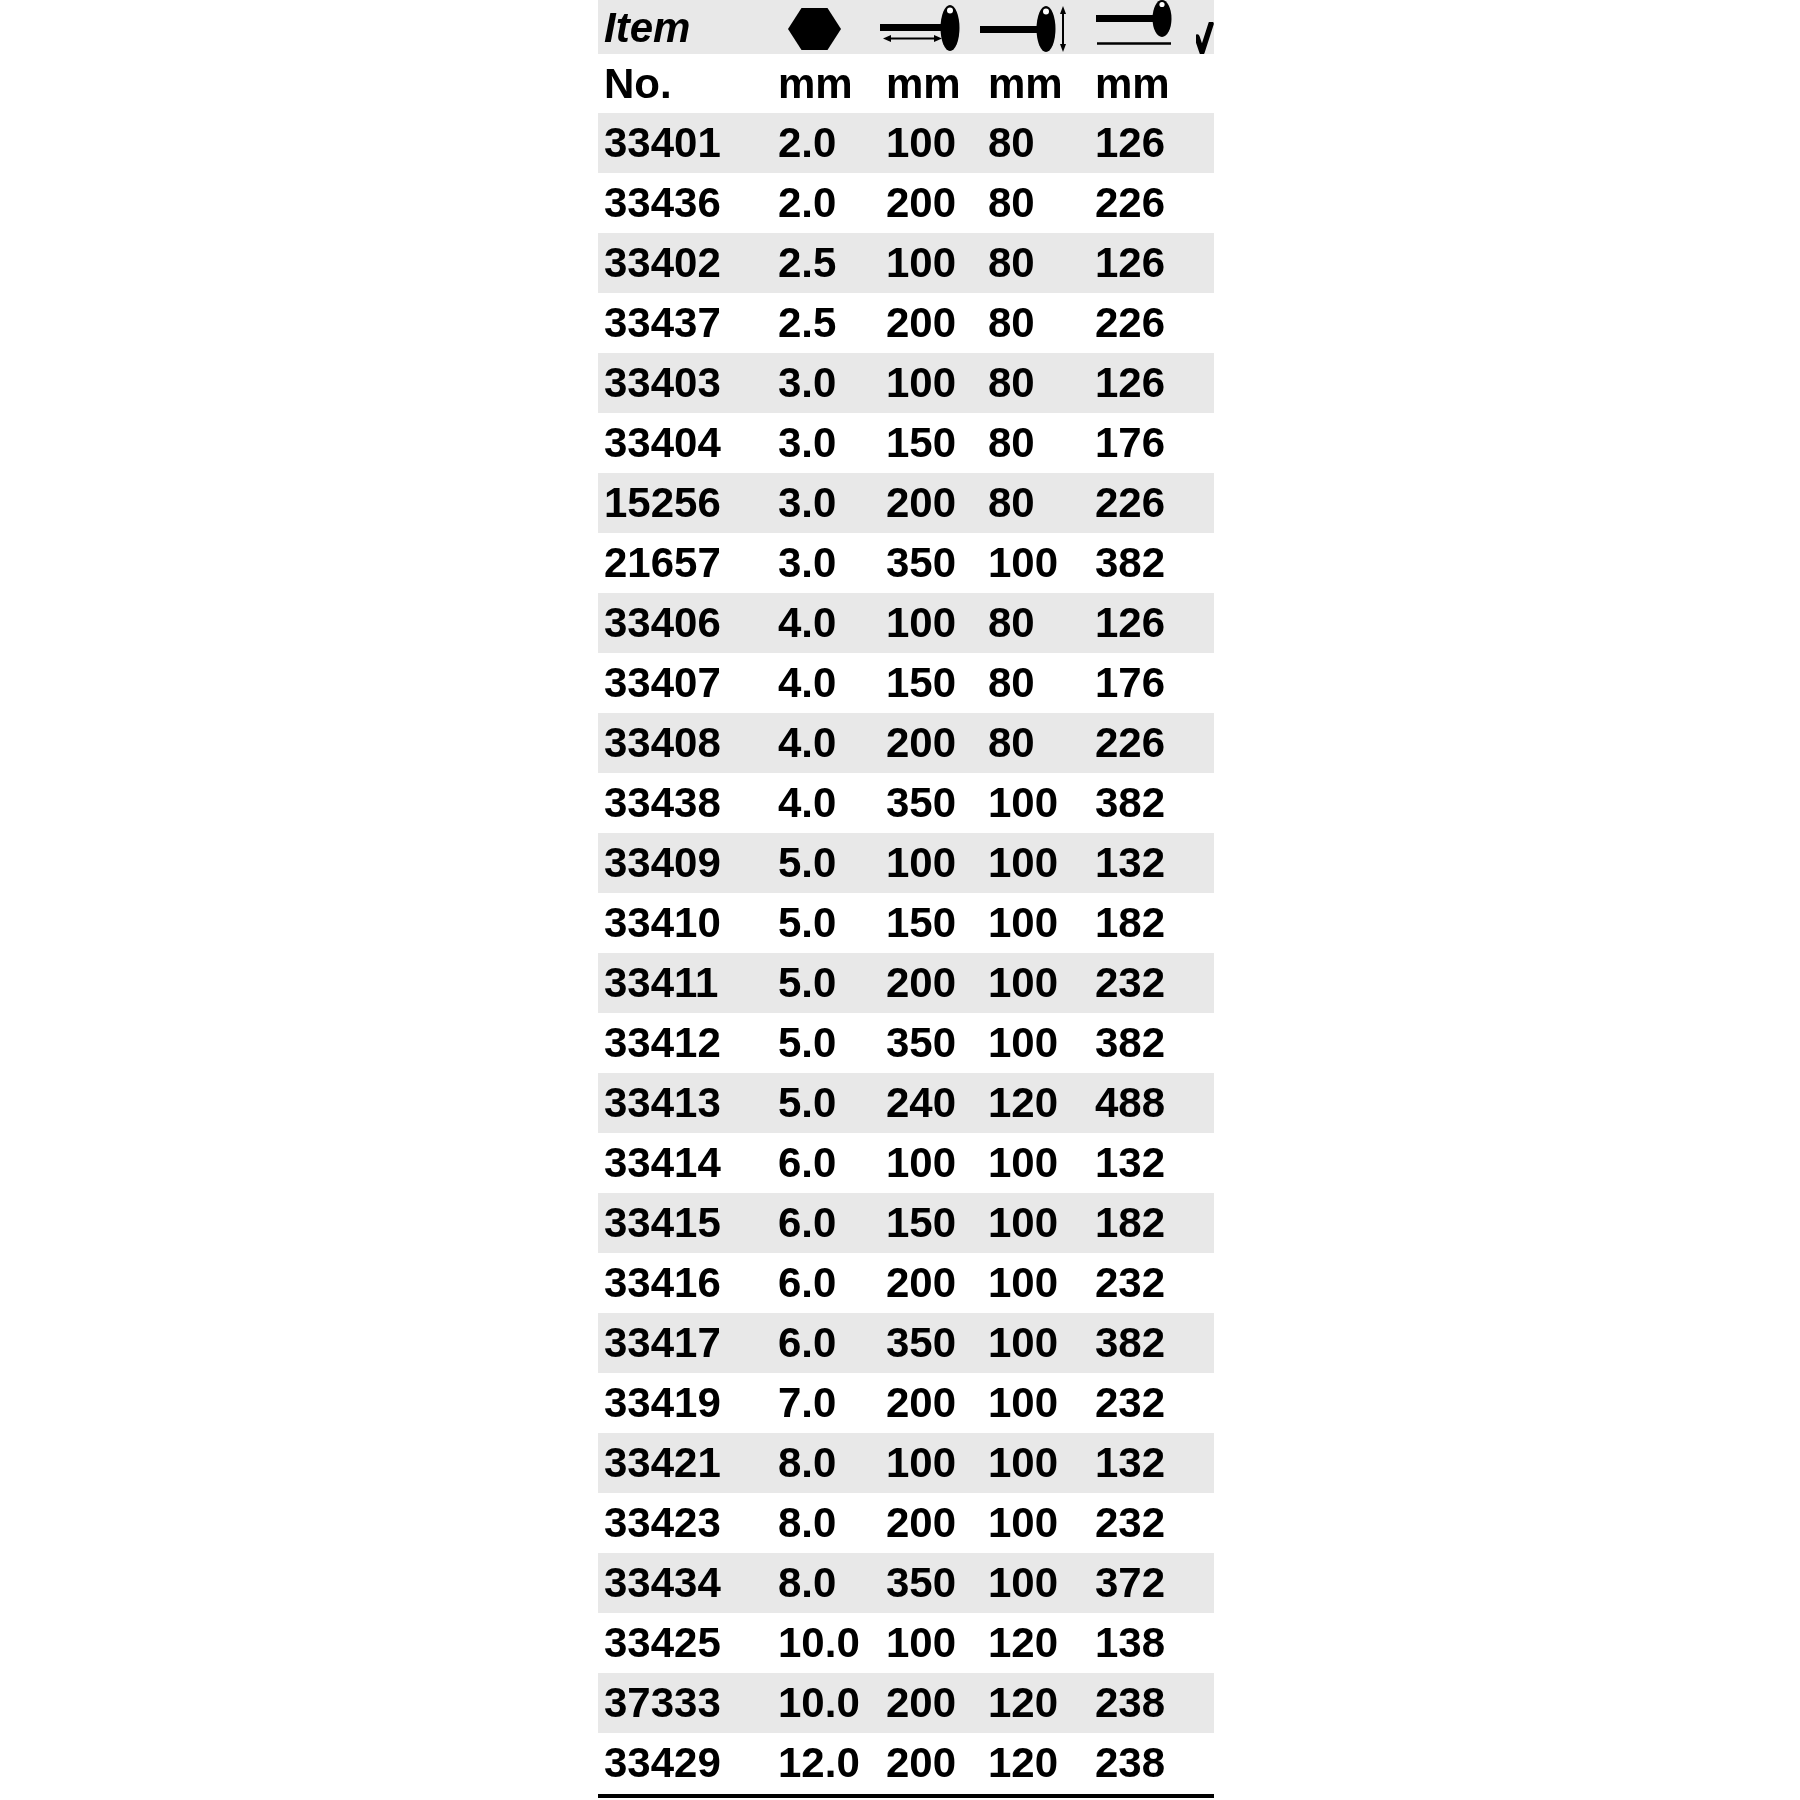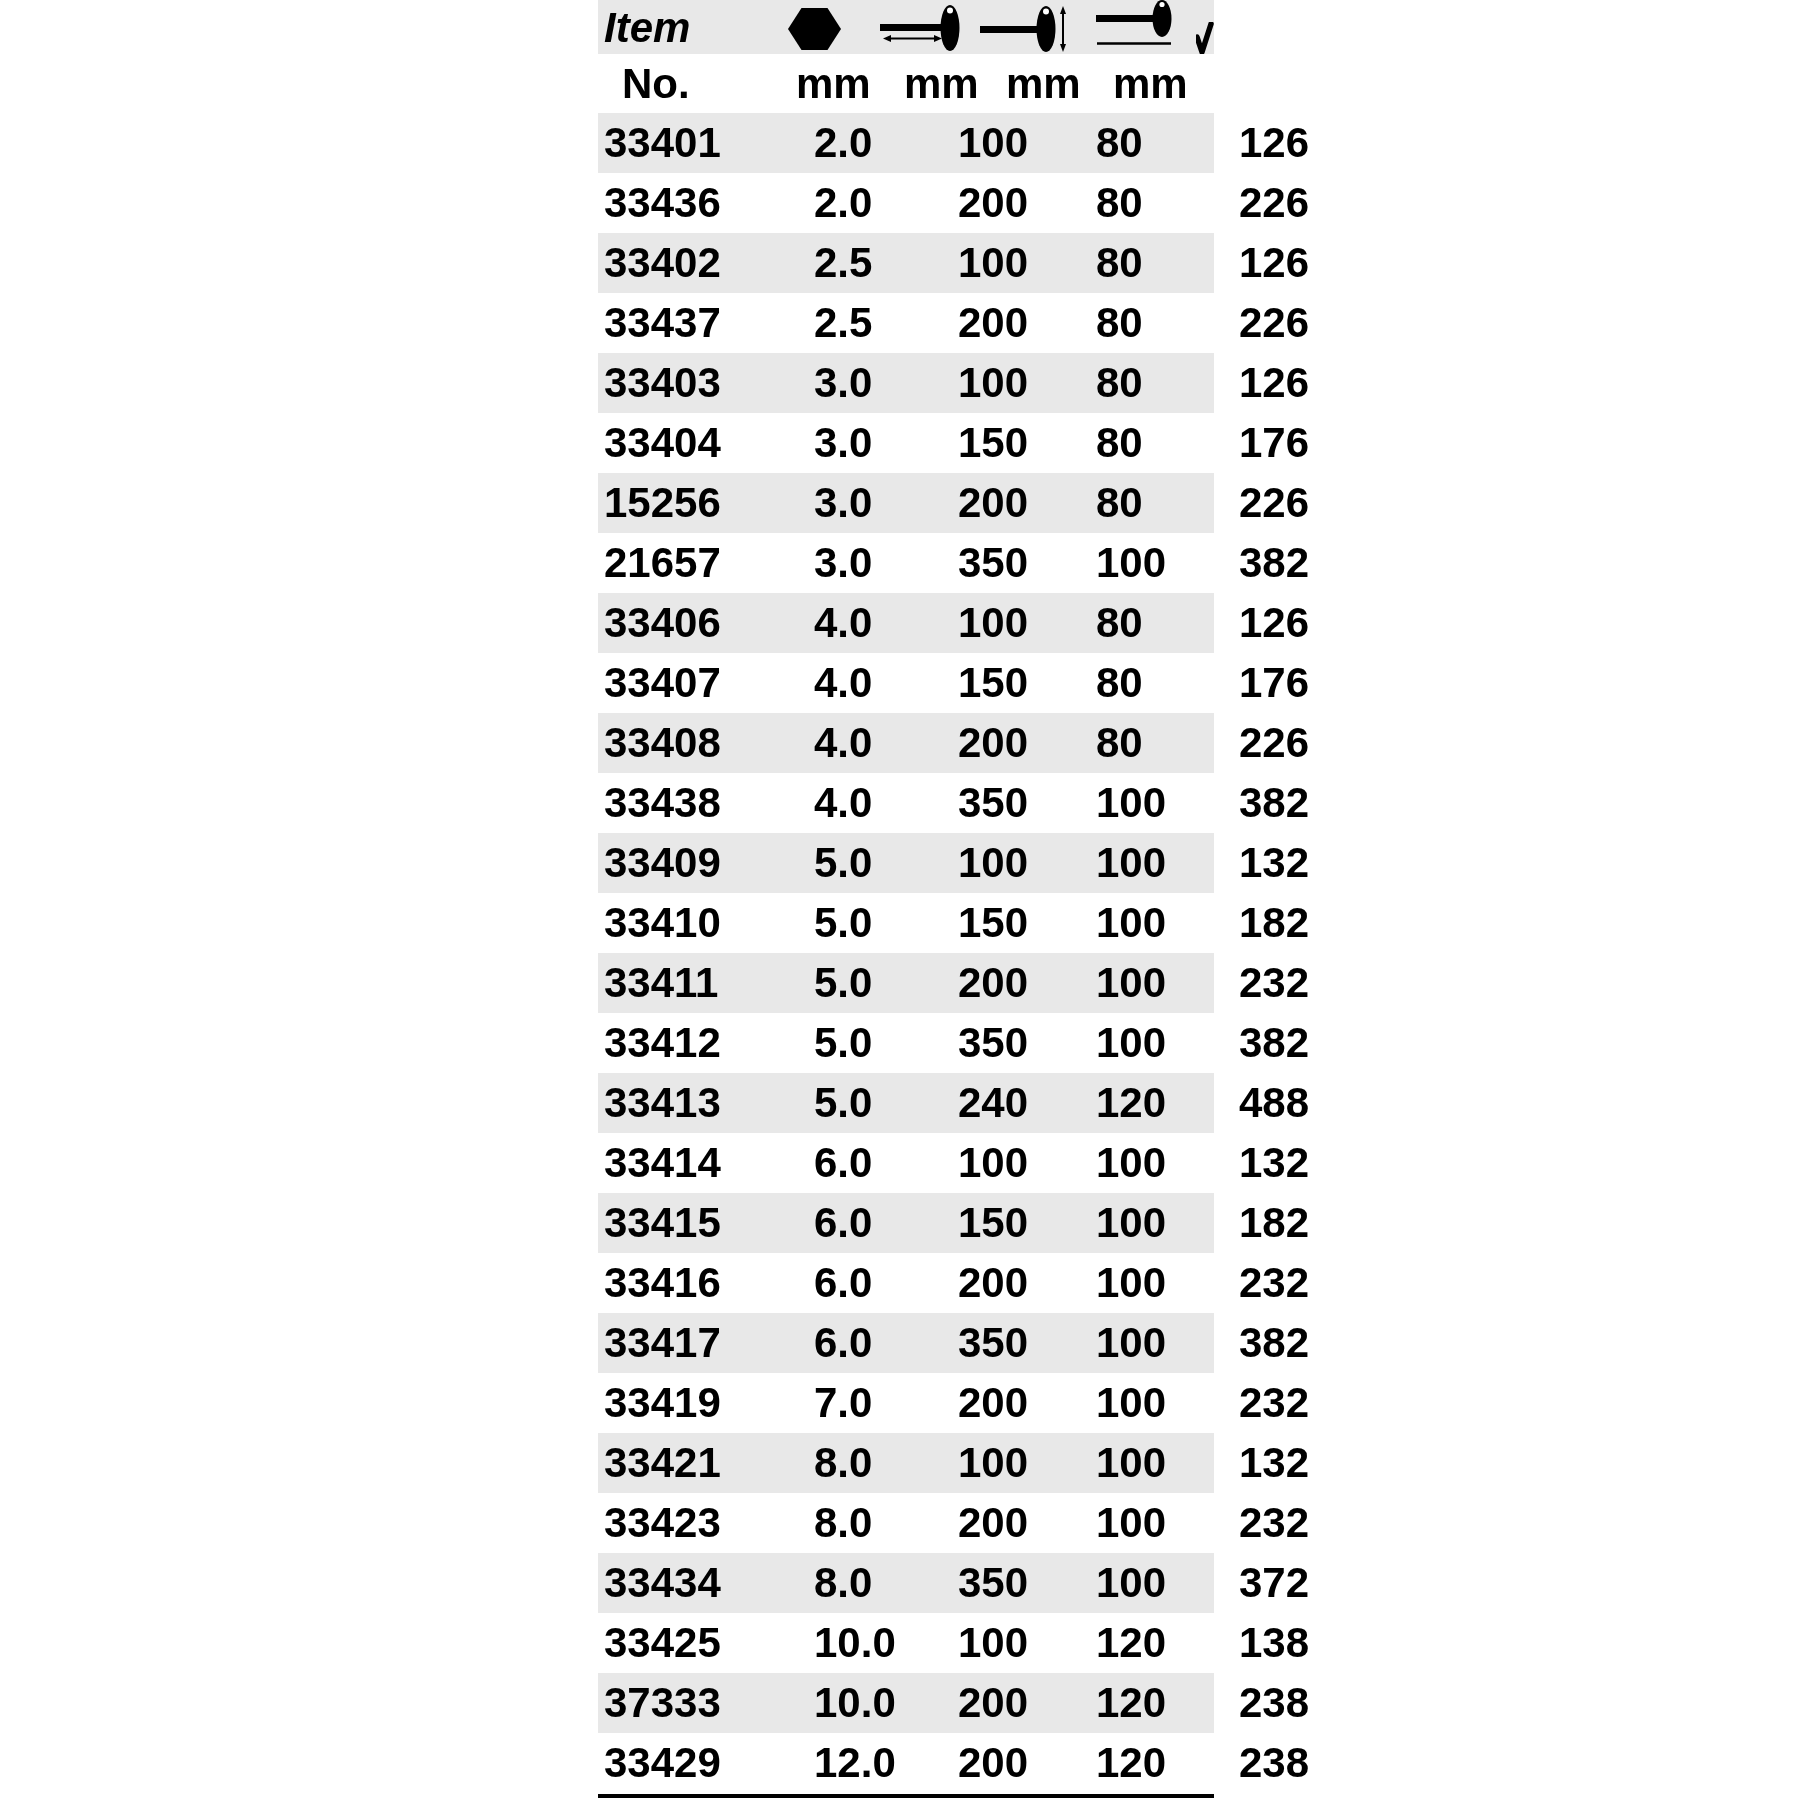--- a/index.html
+++ b/index.html
@@ -17,30 +17,30 @@
     overflow:hidden;
     font-style:italic;
   }
   .hdr1 .item-label{
     position:absolute;left:6px;top:0;height:54px;line-height:56px;
     font-size:42px;font-weight:700;color:#000;
   }
   .icon{position:absolute;}
 
   
-  .hdr2{height:59px;background:#ffffff;margin-left:18px;}
+  .hdr2{height:59px;background:#ffffff;}
   .grid-row{
     display:grid;grid-template-columns:180px 108px 102px 107px 119px;
     align-items:center;
   }
   .hdr2 .cell{font-size:42px;font-weight:700;color:#000;line-height:59px;}
   .hdr2 .cell:first-child{padding-left:6px;}
 
   
-  .row{height:60px;gap:36px;}
+  .row{height:60px;}
   .row.shaded{background:var(--shade);}
   .row .cell{
     font-size:42px;font-weight:700;color:#000;line-height:60px;
     white-space:nowrap;
   }
   .row .cell:first-child{padding-left:6px;}
 
   .bottom-rule{height:4px;background:#000;margin-top:1px;}
 
   svg{display:block;}

